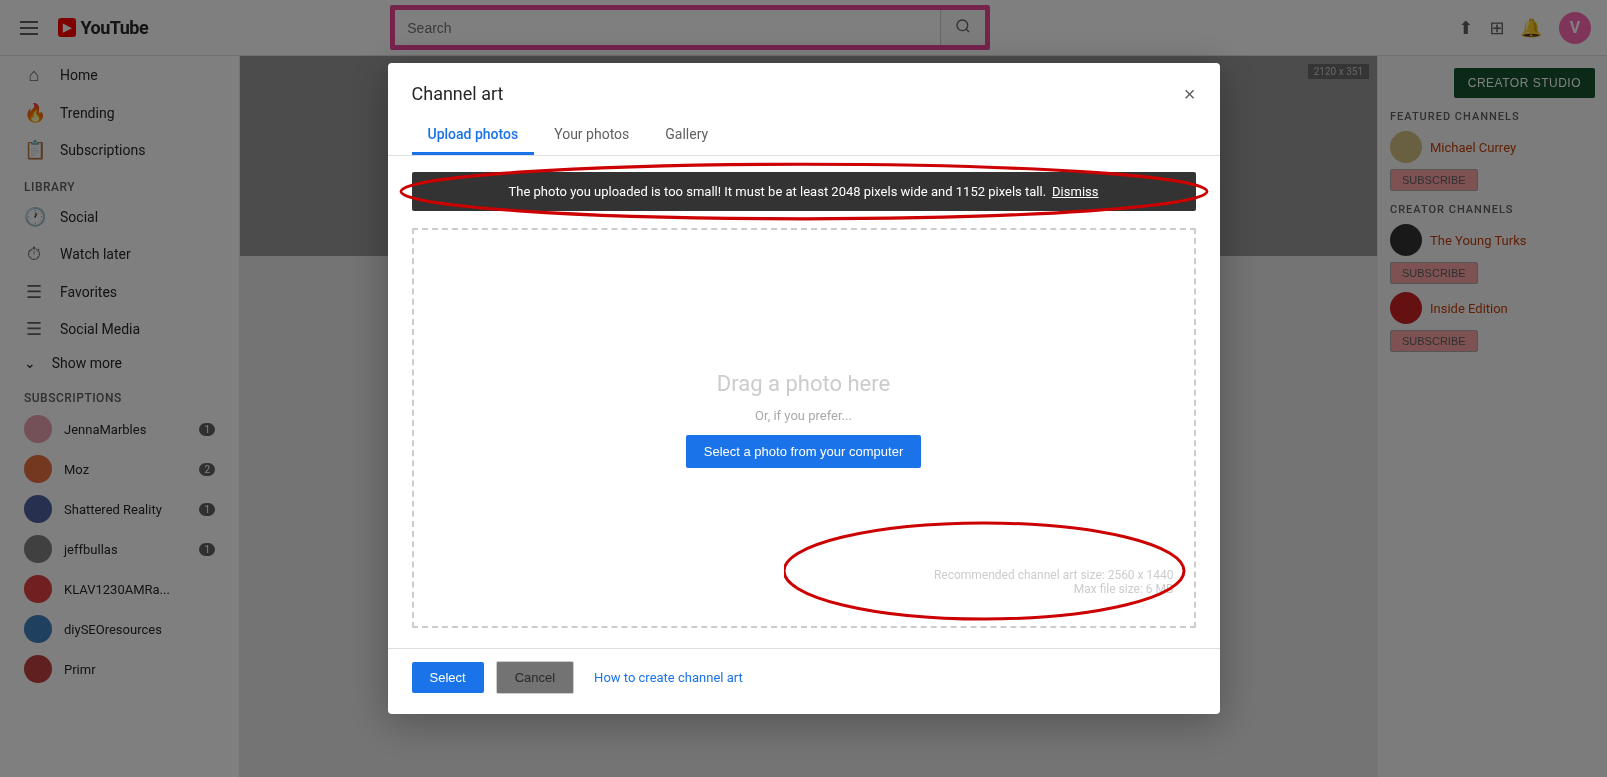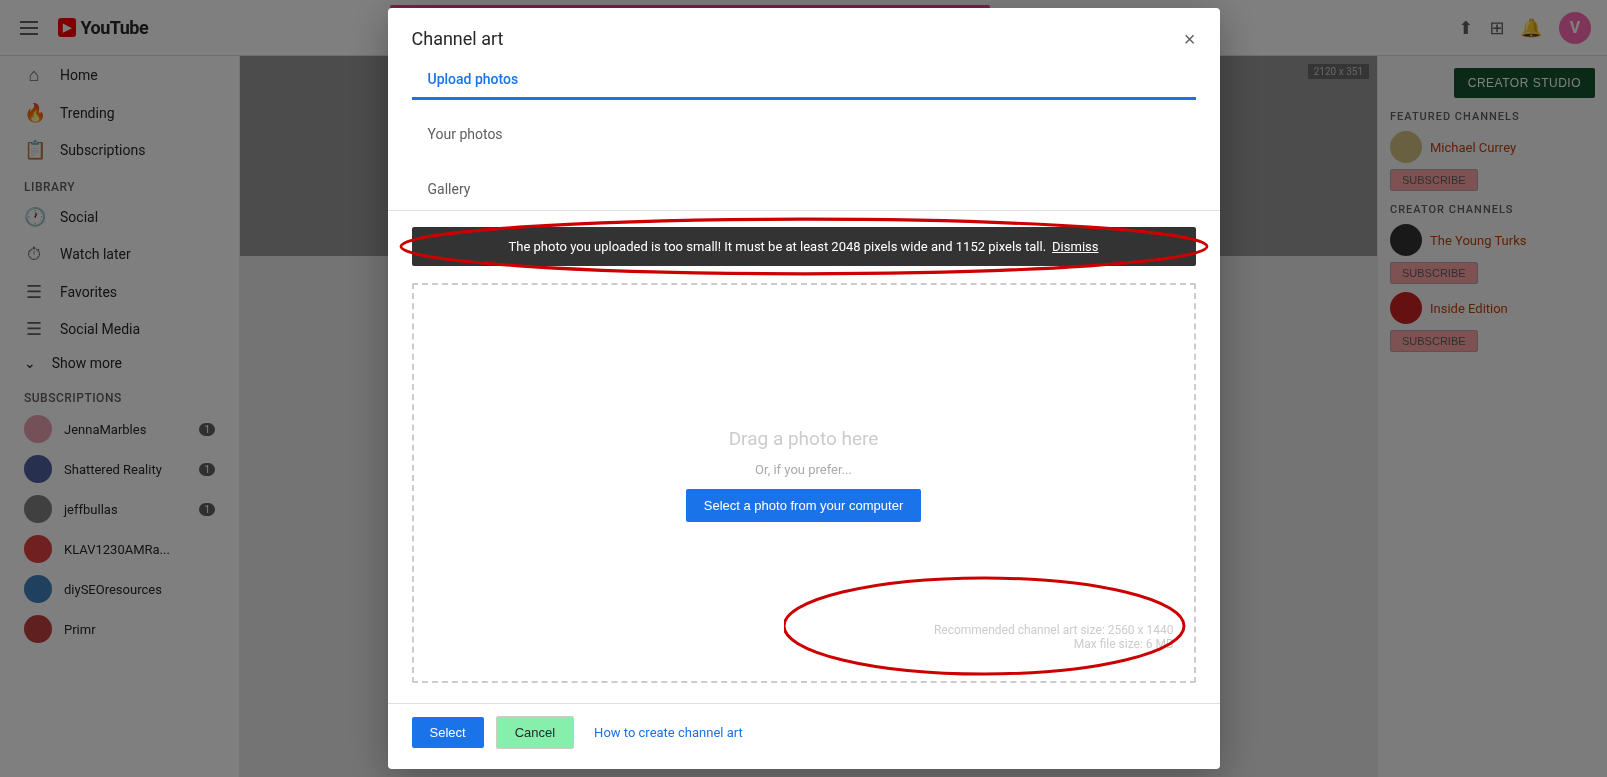--- a/index.html
+++ b/index.html
@@ -42,41 +42,41 @@
     .rp-channel-name { font-size: 13px; color: #c2410c; flex: 1; }
     .subscribe-btn { border: 1px solid #aaa; background: #fca5a5; color: #606060; font-size: 11px; padding: 4px 11px; cursor: pointer; border-radius: 2px; white-space: nowrap; }
     .creator-studio-btn { background: #14532d; color: #fff; font-size: 12px; font-weight: 500; padding: 8px 14px; border: none; cursor: pointer; letter-spacing: 0.5px; border-radius: 2px; }
 
     
     .overlay { position: fixed; top: 0; left: 0; right: 0; bottom: 0; background: rgba(0,0,0,0.5); z-index: 200; display: flex; align-items: center; justify-content: center; }
     .modal { background: #fff; border-radius: 4px; width: 832px; max-width: 95vw; box-shadow: 0 8px 40px rgba(0,0,0,0.3); position: relative; }
     .modal-header { padding: 20px 24px 0; display: flex; justify-content: space-between; align-items: center; }
     .modal-title { font-size: 18px; font-weight: 400; color: #282828; }
     .modal-close { font-size: 20px; color: #606060; cursor: pointer; background: none; border: none; line-height: 1; }
-    .modal-tabs { display: flex; gap: 16px; padding: 0 24px; border-bottom: 1px solid #e0e0e0; margin-top: 12px; flex-direction: column; }
+    .modal-tabs { display: flex; gap: 4px; padding: 0 24px; border-bottom: 1px solid #e0e0e0; margin-top: 12px; }
     .modal-tab { padding: 10px 16px; font-size: 14px; color: #606060; cursor: pointer; border-bottom: 3px solid transparent; }
     .modal-tab.active { color: #1a73e8; border-bottom-color: #1a73e8; font-weight: 500; }
     .modal-body { padding: 16px 24px 20px; }
 
     
     .error-bar { background: #333; color: #fff; font-size: 13px; padding: 12px 16px; border-radius: 2px; margin-bottom: 17px; display: flex; align-items: center; justify-content: center; gap: 6px; }
     .error-bar a { color: #fff; text-decoration: underline; cursor: pointer; }
 
     
     .drop-zone { border: 2px dashed #ccc; border-radius: 2px; min-height: 400px; display: flex; flex-direction: column; align-items: center; justify-content: space-between; padding: 40px 20px 30px; position: relative; }
     .drop-main { display: flex; flex-direction: column; align-items: center; gap: 12px; flex: 1; justify-content: center; }
-    .drag-text { font-size: 19px; color: #ccc; }
+    .drag-text { font-size: 22px; color: #ccc; }
     .or-text { font-size: 13px; color: #aaa; }
     .select-btn { background: #1a73e8; color: #fff; border: none; padding: 9px 18px; font-size: 13px; cursor: pointer; border-radius: 2px; }
     .drop-footer { font-size: 12px; color: #ccc; text-align: right; width: 100%; }
 
     
     .modal-footer { display: flex; align-items: center; gap: 12px; padding: 12px 24px 20px; border-top: 1px solid #e0e0e0; }
     .btn-select { background: #1a73e8; color: #fff; border: none; padding: 8px 18px; font-size: 13px; cursor: pointer; border-radius: 2px; }
-    .btn-cancel { background: #86efac; color: #282828; border: 1px solid #ccc; padding: 8px 18px; font-size: 13px; cursor: pointer; border-radius: 2px; }
+    .btn-cancel { background: #737373; color: #282828; border: 1px solid #ccc; padding: 8px 18px; font-size: 13px; cursor: pointer; border-radius: 2px; }
     .how-link { font-size: 13px; color: #1a73e8; text-decoration: none; cursor: pointer; margin-left: 8px; text-align: right; }
     .dim-overlay-text { position: absolute; top: 8px; right: 8px; font-size: 10px; color: #ccc; background: rgba(0,0,0,0.3); padding: 2px 6px; }
   </style>
 </head>
 <body>
 
 <div class="app">
 
   <div class="topbar">
     <div class="hamburger">
@@ -145,20 +145,25 @@
       </div>
 
       <div class="sidebar-section-title">SUBSCRIPTIONS</div>
 
       <div class="sub-item">
         <div class="sub-avatar" style="background:#e8a0b0;"></div>
         <span>JennaMarbles</span>
         <span class="sub-badge">1</span>
       </div>
       <div class="sub-item">
+        <div class="sub-avatar" style="background:#e87040;"></div>
+        <span>Moz</span>
+        <span class="sub-badge">2</span>
+      </div>
+      <div class="sub-item">
         <div class="sub-avatar" style="background:#5060a0;"></div>
         <span>Shattered Reality</span>
         <span class="sub-badge">1</span>
       </div>
       <div class="sub-item">
         <div class="sub-avatar" style="background:#808080;"></div>
         <span>jeffbullas</span>
         <span class="sub-badge">1</span>
       </div>
       <div class="sub-item">

